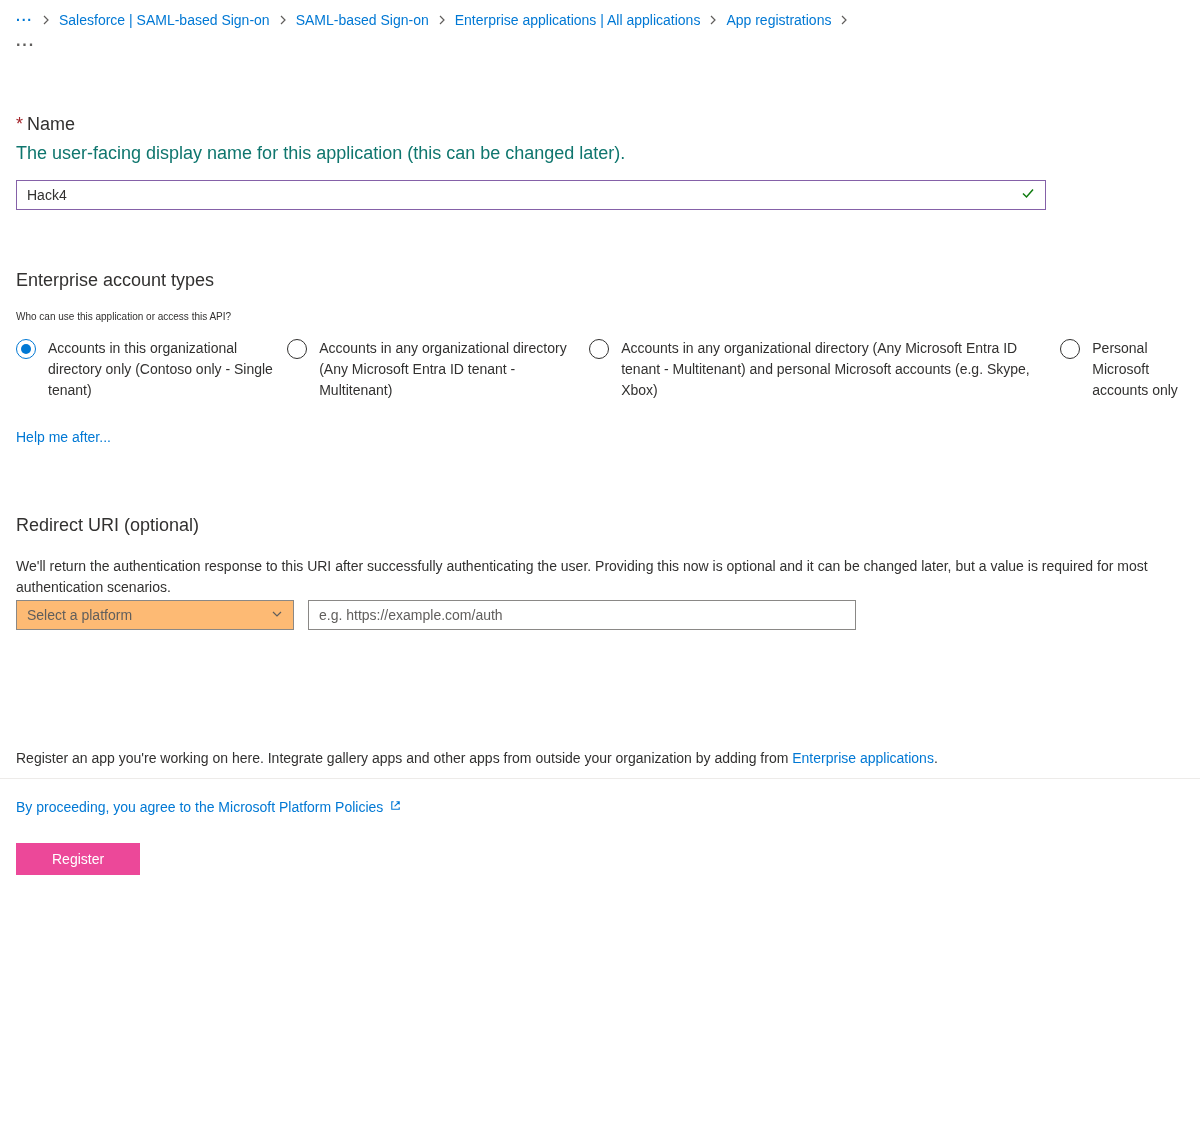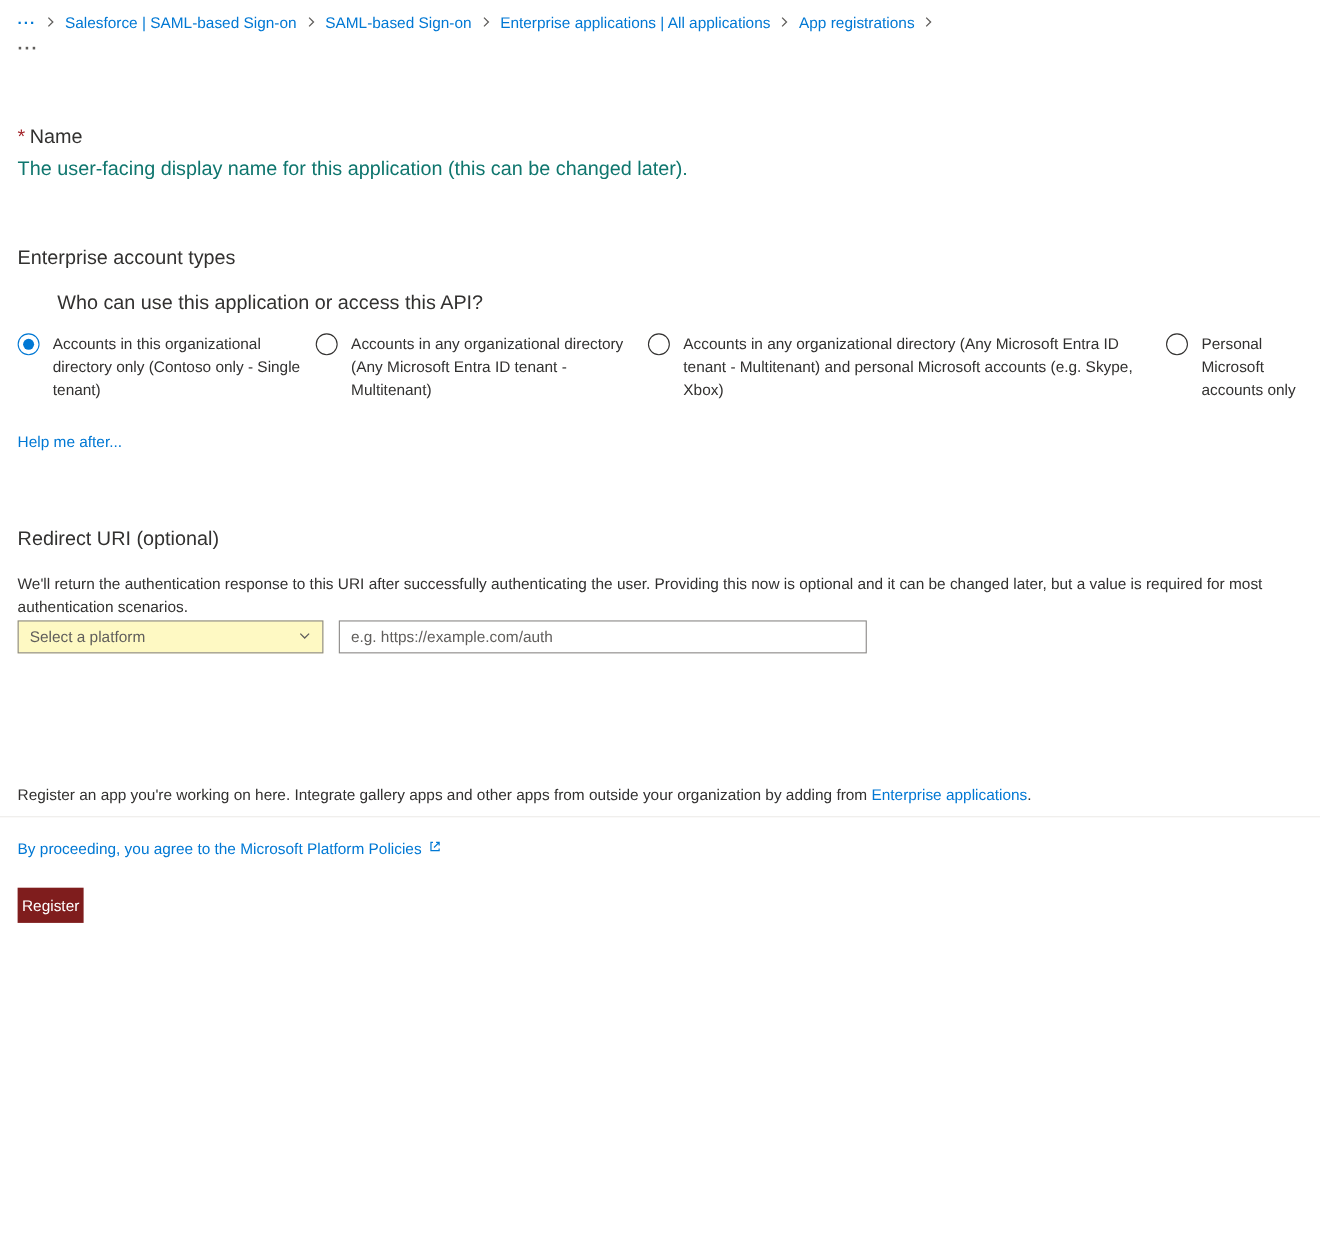--- a/index.html
+++ b/index.html
@@ -93,24 +93,23 @@
       color: #323130;
       margin-bottom: 20px;
     }
     .section {
       margin-bottom: 60px;
     }
     .section-supported {
       margin-top: 60px;
     }
     .subheading {
-      font-size: 18px;
+      font-size: 10px;
       color: #323130;
       margin-bottom: 16px;
-      margin-left: 36px;
     }
     .radio-group {
       display: flex;
       gap: 12px;
       margin-bottom: 28px;
     }
     .radio-item {
       display: flex;
       align-items: flex-start;
       gap: 12px;
@@ -165,24 +164,24 @@
     .platform-select {
       width: 278px;
       padding: 6px 10px;
       font-size: 14px;
       border: 1px solid #8a8886;
       color: #605e5c;
       display: flex;
       justify-content: space-between;
       align-items: center;
       cursor: pointer;
-      background: #fef9c3;
+      background: #fdba74;
     }
     .uri-input {
-      width: 480px;
+      width: 548px;
       padding: 6px 10px;
       font-size: 14px;
       border: 1px solid #8a8886;
       color: #323130;
       font-family: inherit;
       outline: none;
     }
     .uri-input::placeholder {
       color: #605e5c;
     }
@@ -207,24 +206,24 @@
     .policy-link {
       color: #0078d4;
       text-decoration: none;
       display: inline-flex;
       align-items: center;
       gap: 6px;
       font-size: 14px;
       margin-bottom: 28px;
     }
     .register-btn {
-      background: #7f1d1d;
+      background: #ec4899;
       color: #fff;
       border: none;
-      padding: 8px 4px;
+      padding: 8px 36px;
       font-size: 14px;
       font-family: inherit;
       cursor: pointer;
     }
     .chevron-down {
       color: #605e5c;
     }
   </style>
 </head>
 <body>
@@ -266,20 +265,28 @@
 
 <div class="page-title-row">
   <span class="title-dots">···</span>
 </div>
 
 <div class="section">
   <div class="field-label">
     <span class="required-star">*</span><span>Name</span>
   </div>
   <div class="field-description">The user-facing display name for this application (this can be changed later).</div>
+  <div class="text-input-wrapper">
+    <input type="text" class="text-input" value="Hack4" style="">
+    <span class="check-icon">
+      <svg width="16" height="16" viewBox="0 0 16 16">
+          <path d="M3 8 L6.5 11.5 L13 4" stroke="#107c10" stroke-width="1.5" fill="none"></path>
+        </svg>
+    </span>
+  </div>
 </div>
 
 <div class="section section-supported">
   <div class="section-heading">Enterprise account types</div>
   <div class="subheading">Who can use this application or access this API?</div>
   <div class="radio-group">
     <div class="radio-item">
       <div class="radio-circle selected">
           <div class="radio-dot"></div>
         </div>

